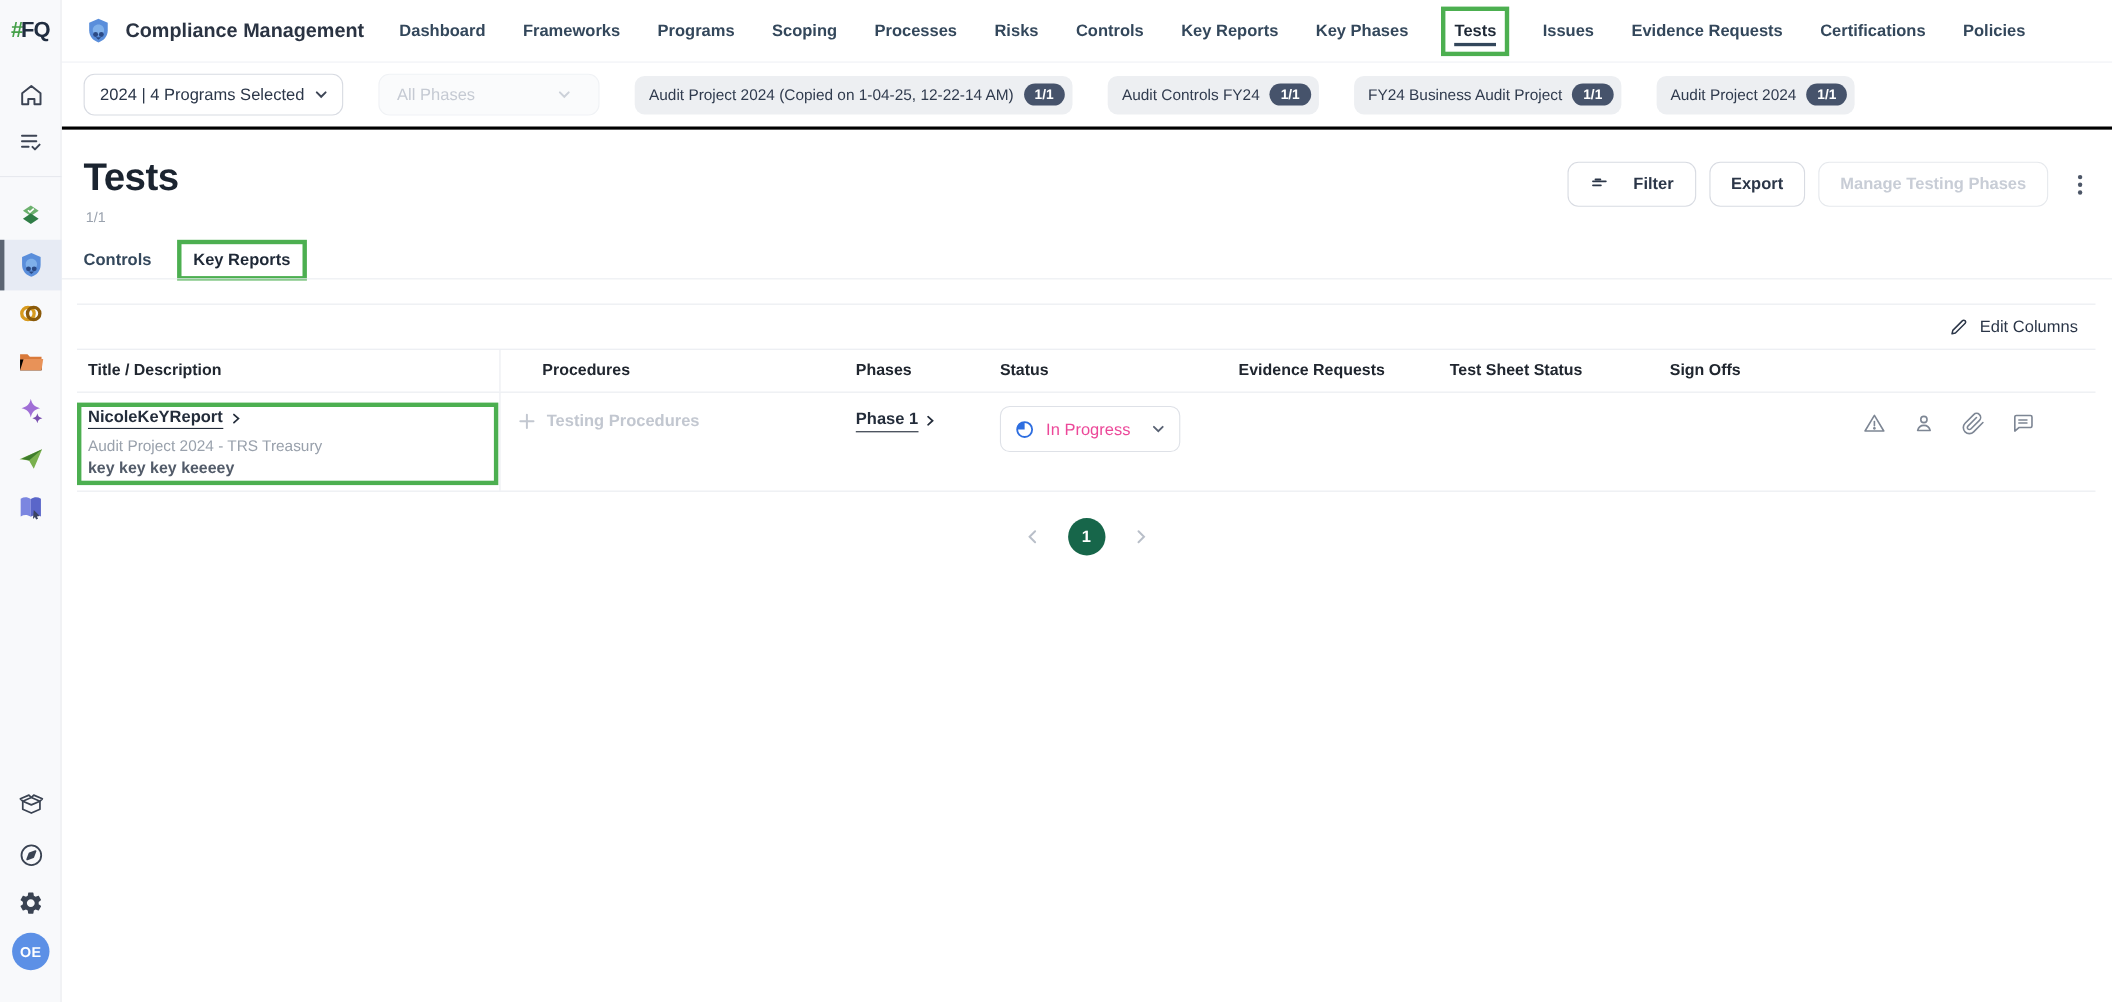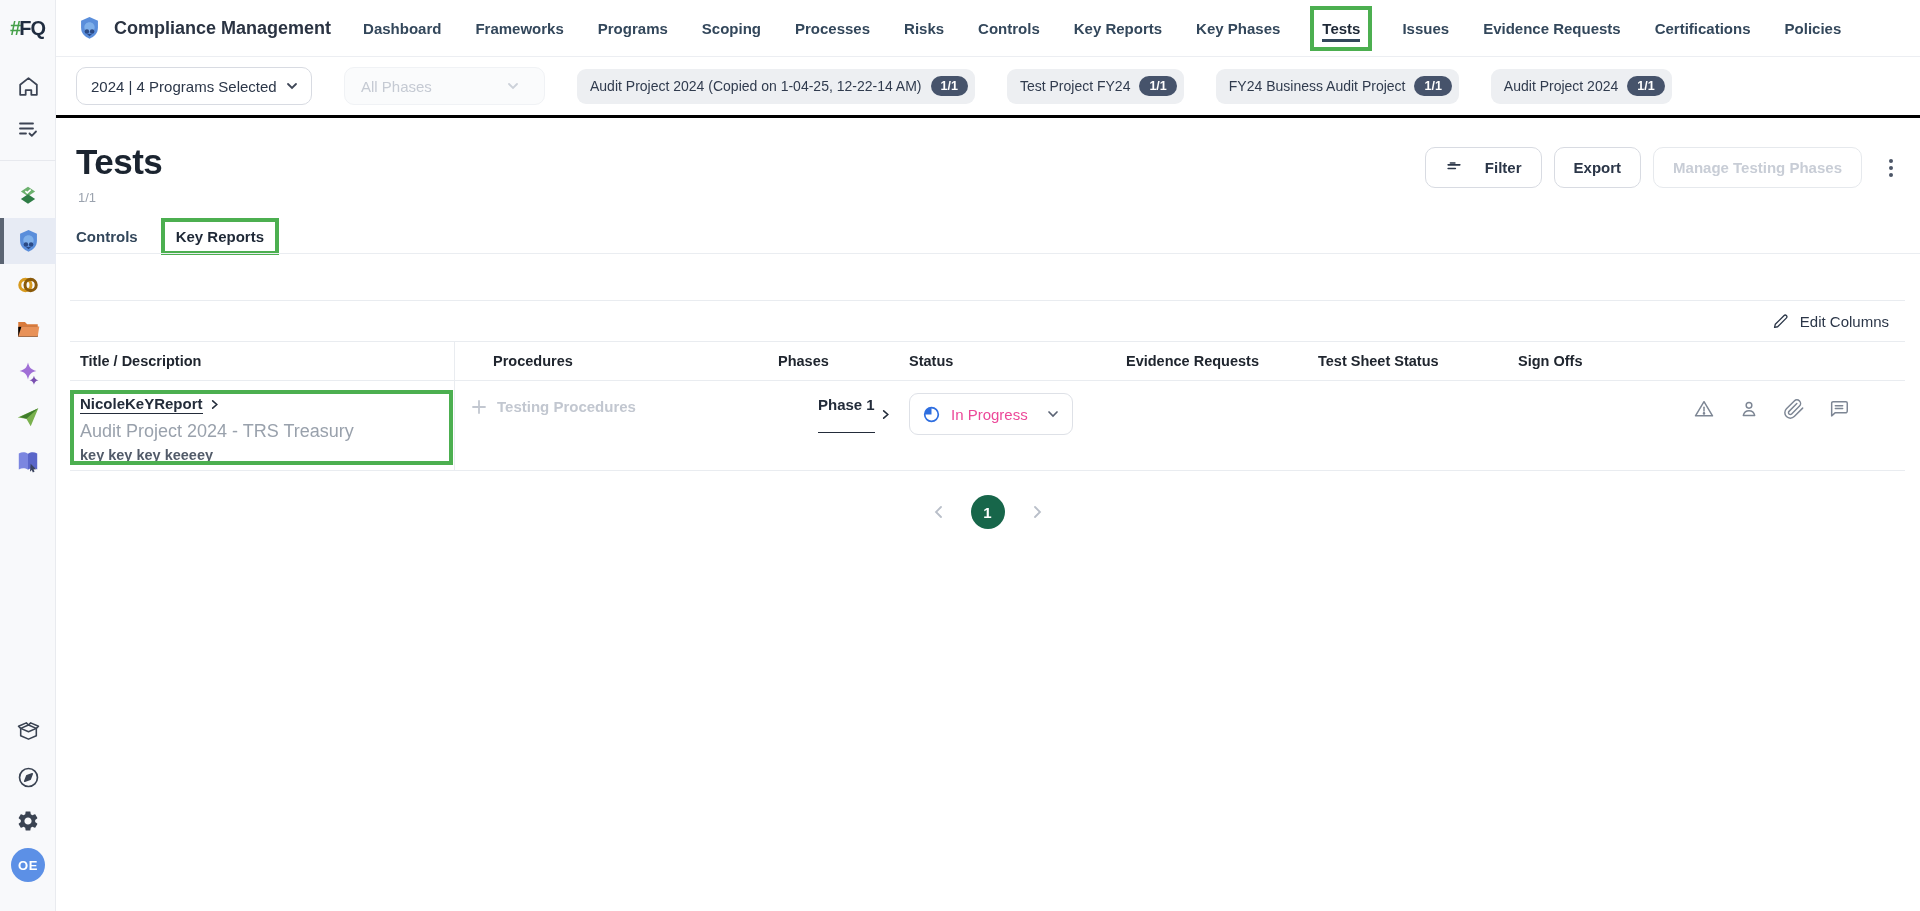--- a/index.html
+++ b/index.html
@@ -69,50 +69,50 @@
   .tabs { position:absolute; left:20px; top:102px; height:32px; display:flex; align-items:center; gap:30px; }
   .tab { font-size:15px; font-weight:600; color:#33475b; cursor:pointer; white-space:nowrap; }
   .tab.active { font-weight:700; color:#1e2836; border:4px solid #4caf50; padding:6px 11px; margin:0 -7px; }
   .tabs-underline { position:absolute; left:0; right:0; top:135px; height:1px; background:#eaedf1; }
 
   
   .table-card { position:absolute; left:14px; right:15px; top:158px; }
   .edit-row { height:42px; border-top:1px solid #e9ecf0; border-bottom:1px solid #e9ecf0;
     display:flex; align-items:center; justify-content:flex-end; gap:10px; padding-right:16px; }
   .edit-label { font-size:15px; color:#2b3648; font-weight:500; }
-  .edit-row { cursor:pointer;margin-top:24px; }
+  .edit-row { cursor:pointer; }
 
   .grid { display:grid; grid-template-columns:385px 315px 130px 218px 190px 200px 1fr; }
   .thead { height:39px; align-items:center; font-size:14.5px; font-weight:700; color:#20262f;
     border-bottom:1px solid #e9ecf0; }
   .thead > div { white-space:nowrap; }
   .thead .c1 { padding-left:10px; border-right:1px solid #e9ecf0; height:100%; display:flex; align-items:center; }
   .thead .c2 { padding-left:38px; }
   .thead .c3 { padding-left:8px; }
   .thead .c4 { padding-left:9px; }
   .thead .c5 { padding-left:8px; }
   .thead .c6 { padding-left:10px; }
   .thead .c7 { padding-left:10px; }
 
   .trow { height:90px; border-bottom:1px solid #e9ecf0; }
   .trow .c1 { position:relative; border-right:1px solid #e9ecf0; padding:14px 14px 0 10px; }
   .anno-cell { position:absolute; left:0; top:9px; right:1px; bottom:5px;
     border:4px solid #4caf50; pointer-events:none; }
   .row-title { display:flex; align-items:center; gap:6px; font-size:15px; font-weight:700;
     color:#232c3a; cursor:pointer; }
   .row-title .lnk { border-bottom:1.5px solid #232c3a; padding-bottom:1px; }
-  .row-program { margin-top:7px; font-size:18px; color:#99a1ac; }
+  .row-program { margin-top:7px; font-size:14px; color:#99a1ac; }
   .row-desc { margin-top:5px; font-size:14.5px; font-weight:700; color:#525b69; }
 
   .trow .c2 { padding:17px 0 0 15px; display:flex; align-items:flex-start; gap:9px;
     font-size:15px; font-weight:600; color:#c2c7d0; cursor:pointer; }
   .trow .c3 { padding:15px 0 0 8px; }
   .phase-link { display:inline-flex; align-items:center; gap:5px; font-size:15px; font-weight:700;
     color:#232c3a; cursor:pointer; }
-  .phase-link .lnk { border-bottom:1.5px solid #232c3a; padding-bottom:19px;margin-left:40px; }
+  .phase-link .lnk { border-bottom:1.5px solid #232c3a; padding-bottom:3px; }
   .trow .c4 { padding:12px 0 0 9px; }
   .status-select { width:164px; height:42px; border:1px solid #dee1e7; border-radius:9px;
     display:flex; align-items:center; gap:10px; padding:0 12px; cursor:pointer; background:#fff; }
   .status-select .lbl { font-size:15px; color:#ec4899; }
   .status-select .chev { margin-left:auto; }
   .trow .c7 { display:flex; justify-content:flex-end; align-items:flex-start;
     padding:17px 55px 0 0; gap:23px; }
   .row-ic { cursor:pointer; display:flex; }
 
   .pagination { margin-top:24px; display:flex; align-items:center; justify-content:center; gap:24px; }
@@ -288,21 +288,21 @@
         <svg width="14" height="14" viewBox="0 0 14 14" fill="none" stroke="#ccd1d9" stroke-width="1.8" stroke-linecap="round">
             <path d="m3 5 4 4 4-4"></path>
           </svg>
       </span>
     </div>
     <div class="chip">
       <span>Audit Project 2024 (Copied on 1-04-25, 12-22-14 AM)</span>
       <span class="pill">1/1</span>
     </div>
     <div class="chip">
-      <span>Test Project FY24</span>
+      <span>Audit Controls FY24</span>
       <span class="pill">1/1</span>
     </div>
     <div class="chip">
       <span>FY24 Business Audit Project</span>
       <span class="pill">1/1</span>
     </div>
     <div class="chip">
       <span>Audit Project 2024</span>
       <span class="pill">1/1</span>
     </div>

